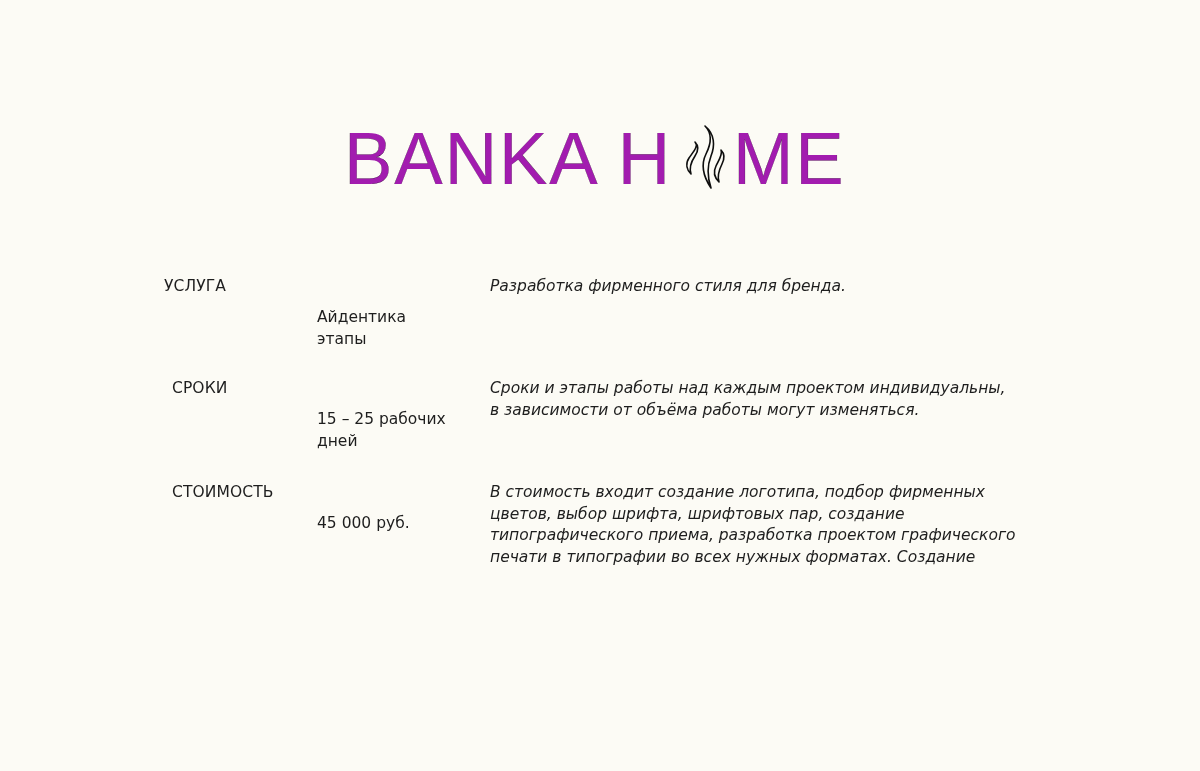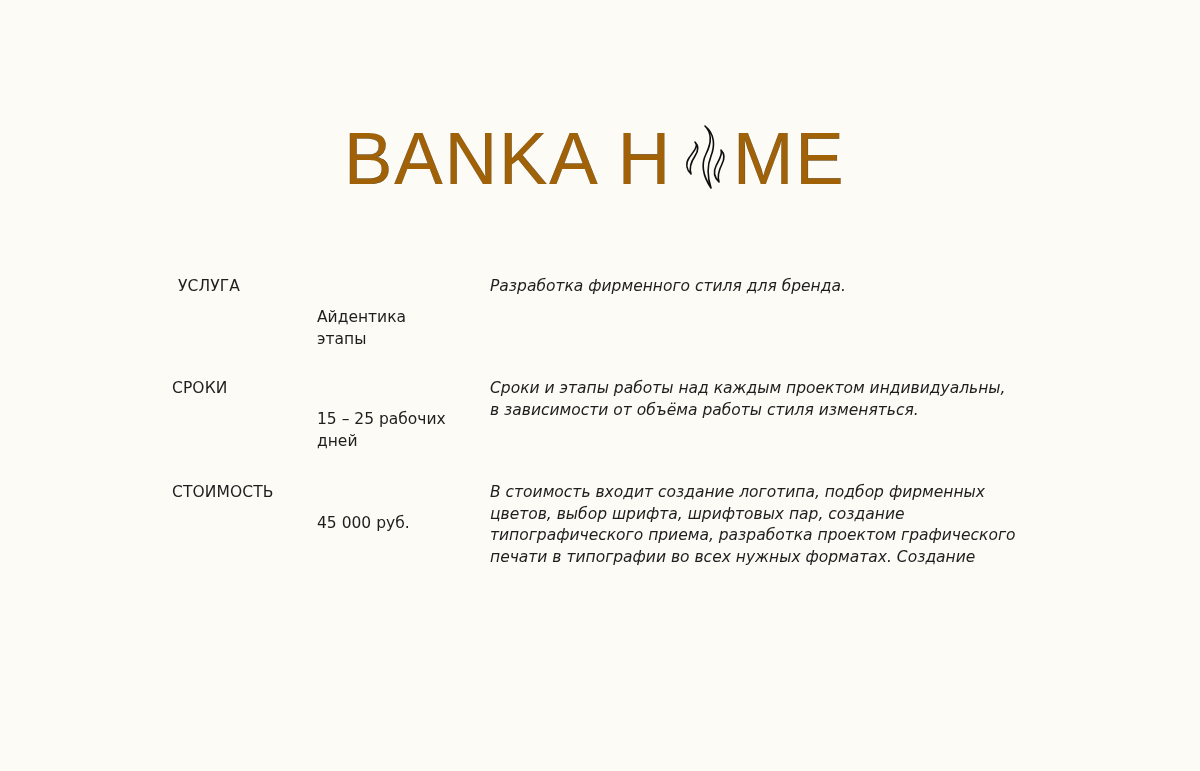--- a/index.html
+++ b/index.html
@@ -19,21 +19,21 @@
       position: absolute;
       left: 344px;
       top: 124px;
       height: 70px;
       display: flex;
       align-items: center;
       font-family: "Liberation Sans", "DejaVu Sans", sans-serif;
       font-weight: 400;
       font-size: 74px;
       letter-spacing: 2px;
-      color: #a16207;
+      color: #a21caf;
       line-height: 1;
     }
     .logo .word {
       display: inline-block;
       transform: scaleX(0.98);
       transform-origin: left center;
       -webkit-text-stroke: 0.2px #0e0e0e;
     }
     .logo .steam {
       display: inline-block;
@@ -86,39 +86,39 @@
 
       <path d="M24 2 C 32 10, 30 20, 25 30 C 20 40, 22 52, 30 64 C 26 52, 26 42, 30 32 C 34 22, 34 10, 24 2 Z"></path>
 
       <path d="M40 26 C 42 30, 38 36, 35 42 C 32 48, 34 54, 38 58 C 36 52, 38 46, 41 40 C 44 34, 44 30, 40 26 Z"></path>
     </svg>
   </span>
   <span class="word">ME</span>
 </div>
 
 <div class="row" style="top:276px;">
-  <div class="col-label" style="left:178px;">УСЛУГА</div>
+  <div class="col-label" style="left:164px;">УСЛУГА</div>
   <div class="col-value">
     <span class="line">Айдентика</span>
     <span class="line">этапы</span>
   </div>
   <div class="col-desc">
     <span class="line">Разработка фирменного стиля для бренда.</span>
   </div>
 </div>
 
 <div class="row" style="top:378px;">
   <div class="col-label">СРОКИ</div>
   <div class="col-value">
     <span class="line">15 – 25 рабочих</span>
     <span class="line">дней</span>
   </div>
   <div class="col-desc">
     <span class="line">Сроки и этапы работы над каждым проектом индивидуальны,</span>
-    <span class="line">в зависимости от объёма работы стиля изменяться.</span>
+    <span class="line">в зависимости от объёма работы могут изменяться.</span>
   </div>
 </div>
 
 <div class="row" style="top:482px;">
   <div class="col-label">СТОИМОСТЬ</div>
   <div class="col-value">
     <span class="line">45 000 руб.</span>
   </div>
   <div class="col-desc">
     <span class="line">В стоимость входит создание логотипа, подбор фирменных</span>

